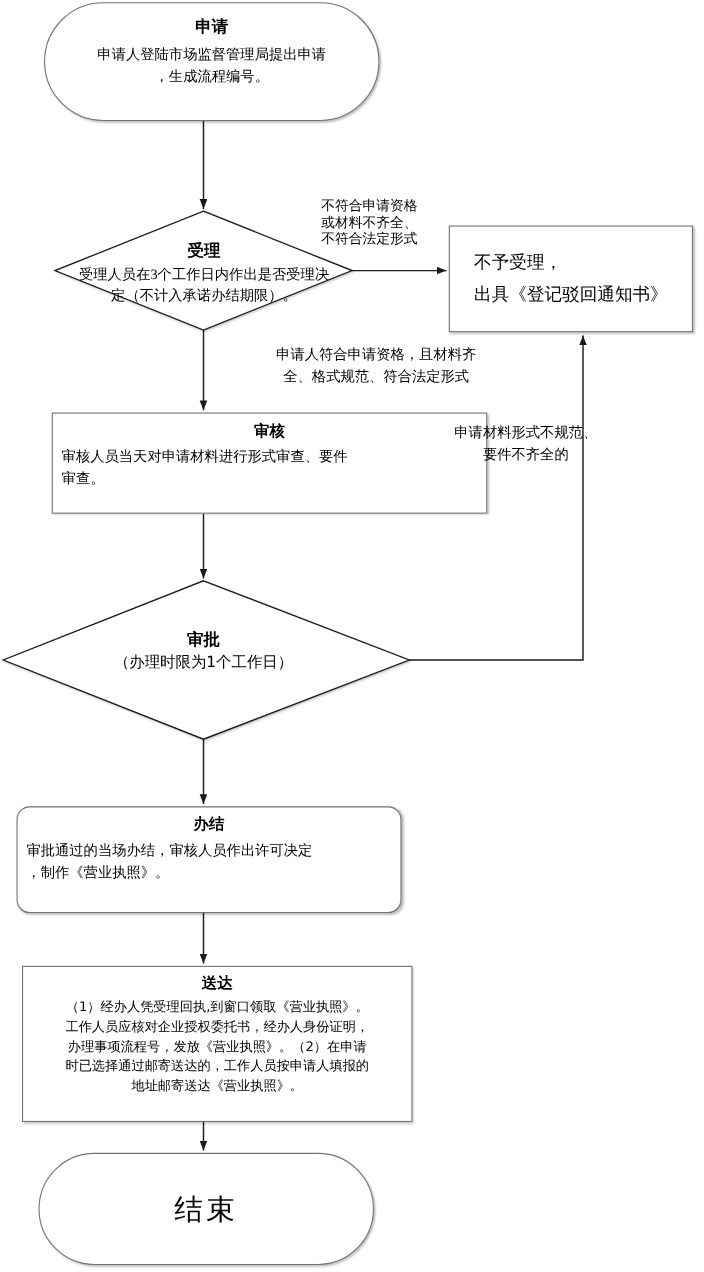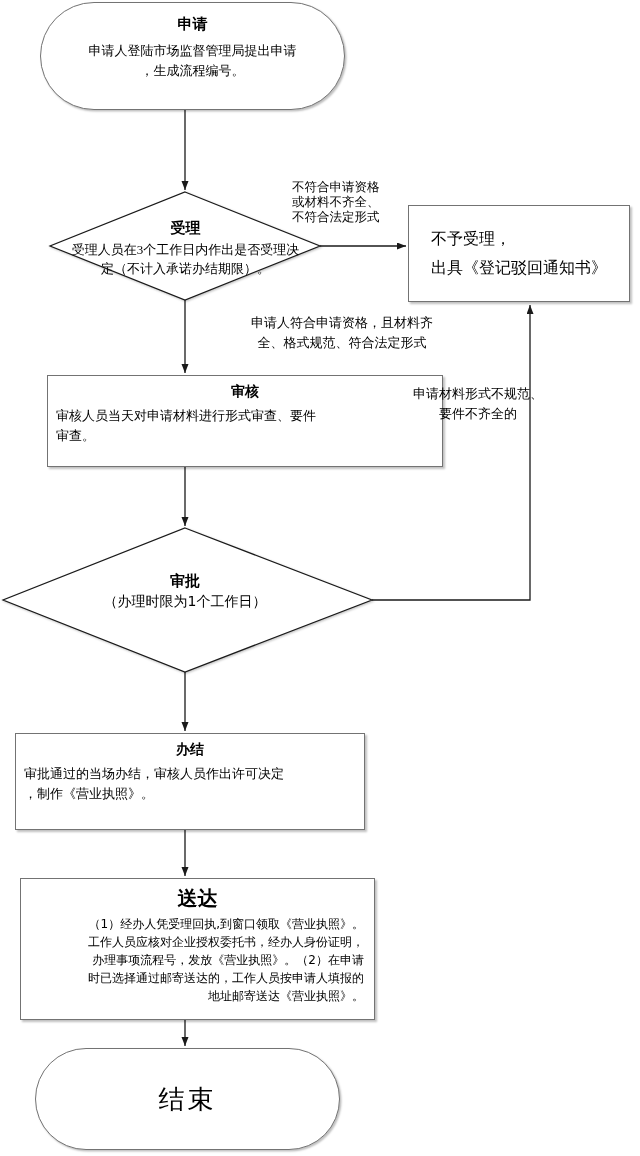--- a/index.html
+++ b/index.html
@@ -31,27 +31,27 @@
               font-size:16px; line-height:1.8; text-align:left; }
 
   .n-review { left:15px; top:375px; width:396px; height:92px; padding:7px 8px;margin-left:32px; }
   .n-review .title { font-size:14px; margin-bottom:5px; }
   .n-review .body { font-size:13px; line-height:1.55; text-align:left; }
 
   .ov-approve { left:55px; top:572px; width:260px; }
   .ov-approve .title { font-size:15px; margin-bottom:2px; }
   .ov-approve .sub { font-size:14px; }
 
-  .n-complete { left:15px; top:733px; width:350px; height:97px; padding:7px 8px; }
+  .n-complete { left:15px; top:733px; width:350px; height:97px; padding:7px 8px;border-radius:12px; }
   .n-complete .title { font-size:14px; margin-bottom:5px; }
   .n-complete .body { font-size:13px; line-height:1.55; text-align:left; }
 
   .n-deliver { left:20px; top:878px; width:355px; height:142px; padding:6px 10px; }
-  .n-deliver .title { font-size:20px; margin-bottom:3px; }
-  .n-deliver .body { font-size:12px; line-height:1.5; text-align:right; }
+  .n-deliver .title { font-size:14px; margin-bottom:3px; }
+  .n-deliver .body { font-size:12px; line-height:1.5; text-align:center; }
 
   .n-end { left:35px; top:1048px; width:305px; height:102px;
            display:flex; align-items:center; justify-content:center;
            font-size:26px; letter-spacing:3px; }
 
   
   .lbl-not-qualified { left:292px; top:179px; width:140px; font-size:12.5px; line-height:1.2; text-align:left; }
   .lbl-qualified { left:222px; top:313px; width:240px; text-align:center; }
   .lbl-form-issue { left:392px; top:384px; width:172px; text-align:center; }
   .lbl-pass { left:203px; top:673px; width:255px; text-align:center; }

